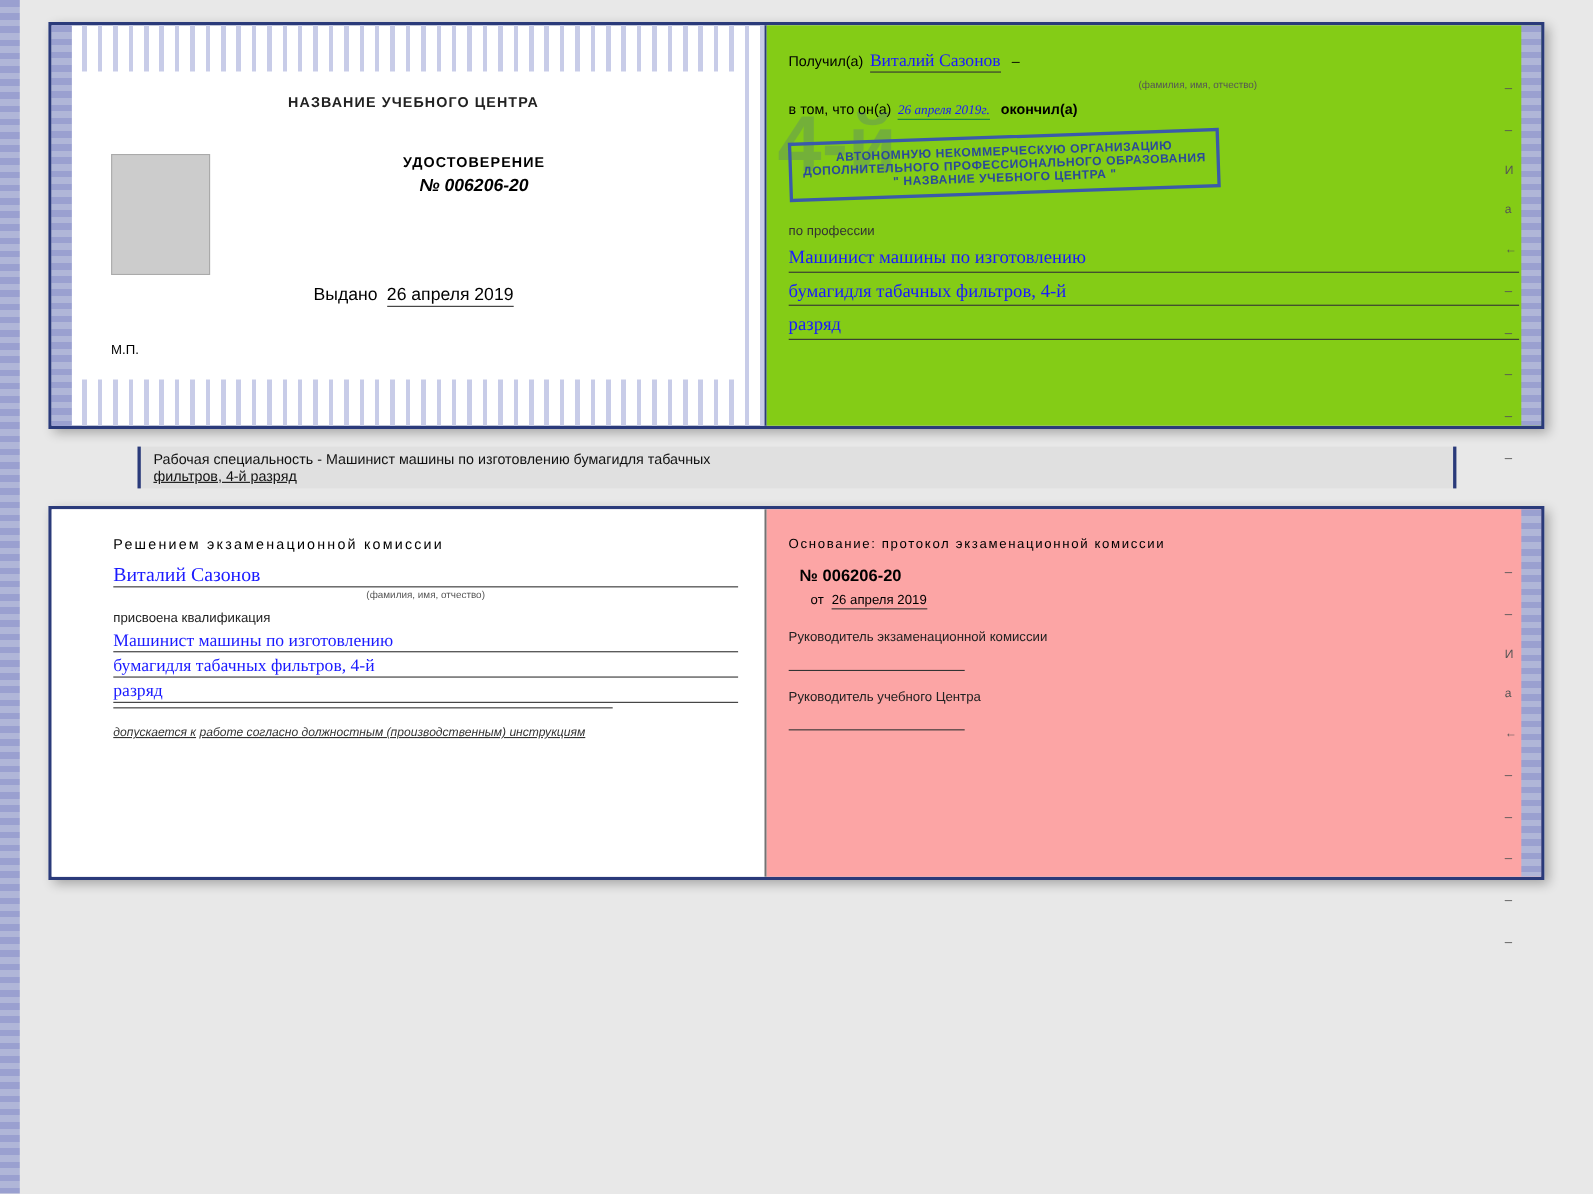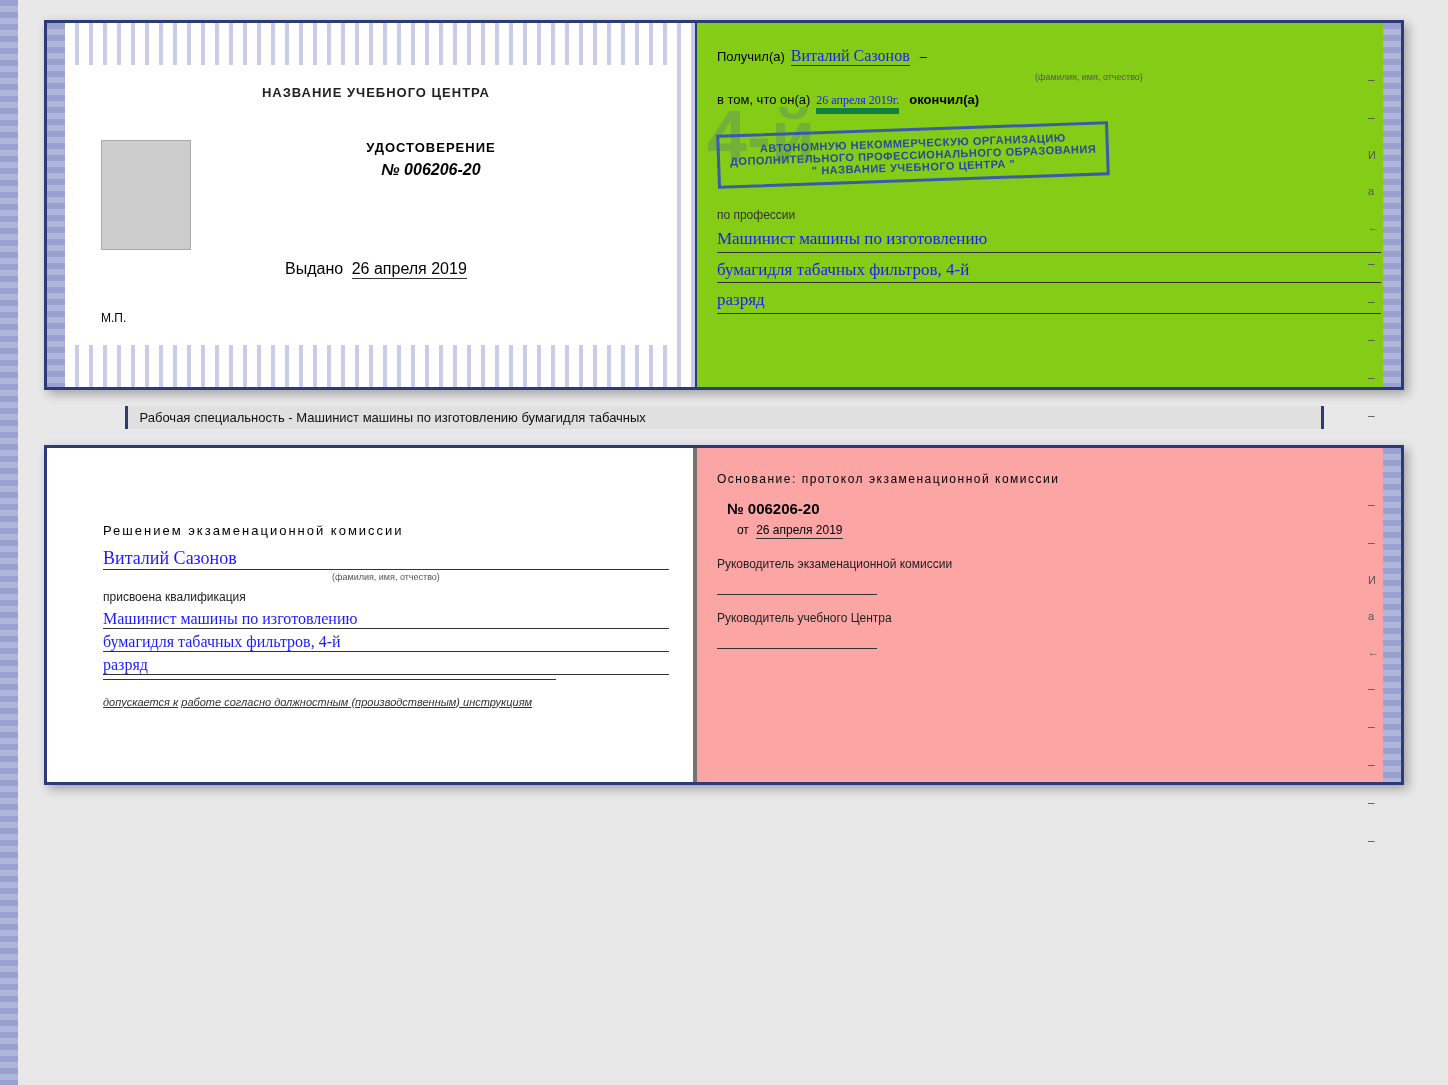--- a/index.html
+++ b/index.html
@@ -233,26 +233,25 @@
       display: flex;
       width: 1360px;
       background: white;
       border: 3px solid #2a3a7a;
       box-shadow: 4px 4px 10px rgba(0,0,0,0.3);
       min-height: 340px;
     }
 
     .booklet2-left {
       width: 48%;
-      border-right: 4px solid #737373;
+      border-right: 2px solid #737373;
       padding: 24px 24px 24px 36px;
       display: flex;
       flex-direction: column;
       background: white;
-      justify-content: center;
     }
 
     .booklet2-right {
       width: 52%;
       padding: 24px 20px;
       display: flex;
       flex-direction: column;
       position: relative;
       background: #fca5a5;
     }
@@ -408,21 +407,21 @@
       <span style="font-size:13px;">Получил(а)</span>
       <span class="handwritten" style="margin-left:6px; border-bottom:1px solid #333;">Виталий Сазонов</span>
       <span style="font-size:13px; margin-left:10px;">–</span>
     </div>
     <div style="text-align:center; margin-left:80px; margin-bottom:10px;">
       <span class="subtitle-small">(фамилия, имя, отчество)</span>
     </div>
 
     <div class="right-line">
       <span style="font-size:13px;">в том, что он(а)</span>
-      <span class="handwritten-small" style="margin-left:6px; border-bottom:6px solid #15803d;">26 апреля 2019г.</span>
+      <span class="handwritten-small" style="margin-left:6px; border-bottom:1px solid #15803d;font-style:italic;">26 апреля 2019г.</span>
       <span style="font-size:13px; margin-left:10px; font-weight:bold;">окончил(а)</span>
     </div>
 
     <div style="position:relative; margin-bottom:8px;">
       <div style="position:absolute; left:-10px; top:-20px; font-size:72px; font-weight:900; color:#1a1aff; opacity:0.15; z-index:0; line-height:1;">4-й</div>
       
       
       <div class="stamp-box">
         <div class="stamp-line">АВТОНОМНУЮ НЕКОММЕРЧЕСКУЮ ОРГАНИЗАЦИЮ</div>
         <div class="stamp-line">ДОПОЛНИТЕЛЬНОГО ПРОФЕССИОНАЛЬНОГО ОБРАЗОВАНИЯ</div>
@@ -447,20 +446,21 @@
       <span>–</span>
       <span>–</span>
     </div>
 
     <div class="spine-right"></div>
   </div>
 </div>
 
 <div class="bottom-label">
   <div>Рабочая специальность - Машинист машины по изготовлению бумагидля табачных</div>
+  <div class="underline-text">фильтров, 4-й разряд</div>
 </div>
 
 <div class="booklet2">
 
   <div class="booklet2-left">
     <div class="booklet-left-spine"></div>
     <div style="padding-left:20px;">
       <div class="section-title" style="letter-spacing:2px; font-size:13px;">Решением  экзаменационной  комиссии</div>
 
       <div class="name-field">Виталий Сазонов</div>

